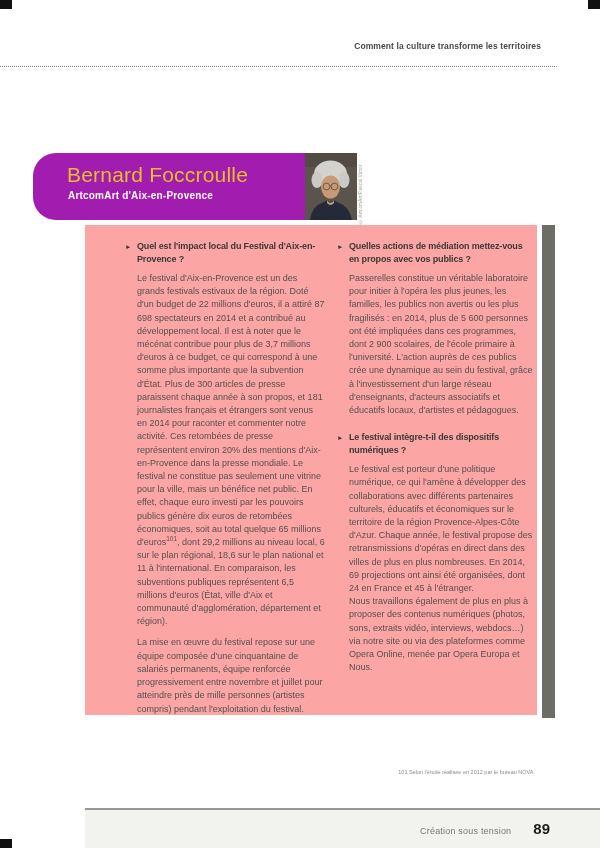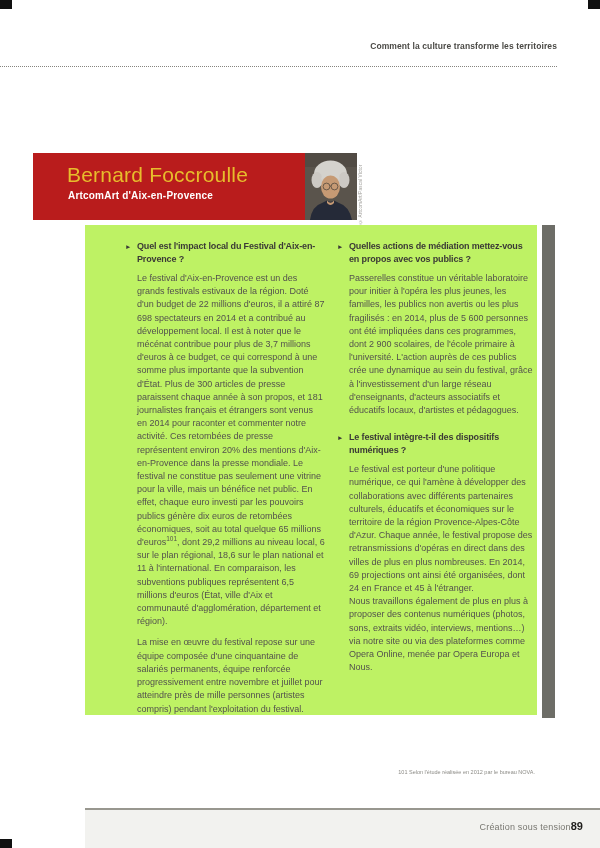--- a/index.html
+++ b/index.html
@@ -8,39 +8,39 @@
   .page{position:absolute;inset:0;width:600px;height:848px;background:#fff;overflow:hidden;}
 
   
   .crop{position:absolute;width:12px;height:9px;background:#101010;}
   .crop.tl{left:0;top:0;}
   .crop.tr{right:0;top:0;}
   .crop.bl{left:0;bottom:0;}
   .crop.br{right:0;bottom:0;}
 
   
-  .running-head{position:absolute;top:41px;right:43px;font-size:8.5px;font-weight:bold;
+  .running-head{position:absolute;top:41px;right:59px;font-size:8.5px;font-weight:bold;
                 color:#4b4a46;letter-spacing:.1px;}
   .dotted-rule{position:absolute;top:66px;left:0;width:557px;height:0;
                border-top:1px dotted #85847f;}
 
   
-  .title-band{position:absolute;left:33px;top:153px;width:324px;height:67px;background:#b91c1c;}
+  .title-band{position:absolute;left:33px;top:153px;width:324px;height:67px;background:#a21caf;border-radius:23px;}
   .name{position:absolute;left:34px;top:10px;font-size:21px;font-weight:400;color:#e7bd2c;
         letter-spacing:.2px;}
   .org{position:absolute;left:35px;top:37px;font-size:10px;font-weight:bold;color:#ffffff;
        letter-spacing:.2px;}
   .photo{position:absolute;right:0;top:0;width:52px;height:67px;overflow:hidden;}
   .photo svg{display:block;}
   .photo-credit{position:absolute;left:358px;top:150px;height:74px;
                 writing-mode:vertical-rl;transform:rotate(180deg);
                 font-size:4.6px;color:#9a9994;letter-spacing:.2px;white-space:nowrap;}
 
   
-  .panel{position:absolute;left:85px;top:225px;width:452px;height:490px;background:#bef264;
+  .panel{position:absolute;left:85px;top:225px;width:452px;height:490px;background:#fca5a5;
          box-sizing:border-box;padding-top:15px;}
   .side-bar{position:absolute;left:542px;top:225px;width:13px;height:493px;background:#6d6d67;}
 
   .col{position:absolute;top:15px;}
   .col-left{left:40px;width:200px;}
   .col-right{left:252px;width:196px;}
 
   .question{position:relative;padding-left:12px;font-size:9px;font-weight:bold;color:#3b3a36;
             line-height:13px;letter-spacing:-.15px;margin:0 0 6px 0;}
   .question .marker{position:absolute;left:0;top:0;font-size:6.5px;letter-spacing:0;}
@@ -49,23 +49,23 @@
   .block-gap{height:6px;}
   .it{}
   sup{font-size:6.5px;line-height:0;vertical-align:super;}
 
   
   .footnote{position:absolute;top:769px;right:65px;font-size:5.5px;color:#8c8b86;}
 
   
   .footer{position:absolute;left:85px;top:808px;right:0;height:40px;background:#f2f2ef;
           border-top:2px solid #98978f;box-sizing:border-box;}
-  .footer-inner{position:absolute;top:10px;right:17px;display:flex;align-items:baseline;}
+  .footer-inner{position:absolute;top:10px;right:50px;display:flex;align-items:baseline;gap:22px;}
   .footer-section{font-size:9px;color:#787771;letter-spacing:.2px;}
-  .footer-page{font-size:11px;font-weight:bold;color:#1e1d1b;}
+  .footer-page{font-size:15px;font-weight:bold;color:#1e1d1b;}
 </style>
 </head>
 <body>
 
 <div class="page">
 
   <div class="crop tl"></div>
   <div class="crop tr"></div>
   <div class="crop bl"></div>
   <div class="crop br"></div>
@@ -101,21 +101,21 @@
       <p class="answer"><span>Le festival d'Aix-en-Provence est un des grands festivals estivaux de la région. Doté d'un budget de 22 millions d'euros, il a attiré 87 698 spectateurs en 2014 et a contribué au développement local. Il est à noter que le mécénat contribue pour plus de 3,7 millions d'euros à ce budget, ce qui correspond à une somme plus importante que la subvention d'État. Plus de 300 articles de presse paraissent chaque année à son propos, et 181 journalistes français et étrangers sont venus en 2014 pour raconter et commenter notre activité. Ces retombées de presse représentent environ 20% des mentions d'Aix-en-Provence dans la presse mondiale. Le festival ne constitue pas seulement une vitrine pour la ville, mais un bénéfice net public. En effet, chaque euro investi par les pouvoirs publics génère dix euros de retombées économiques, soit au total quelque 65 millions d'euros</span><sup>101</sup><span>, dont 29,2 millions au niveau local, 6 sur le plan régional, 18,6 sur le plan national et 11 à l'international. En comparaison, les subventions publiques représentent 6,5 millions d'euros (État, ville d'Aix et communauté d'agglomération, département et région).</span></p>
       <p class="answer">La mise en œuvre du festival repose sur une équipe composée d'une cinquantaine de salariés permanents, équipe renforcée progressivement entre novembre et juillet pour atteindre près de mille personnes (artistes compris) pendant l'exploitation du festival.</p>
     </div>
 
     <div class="col col-right">
       <p class="question"><span class="marker">►</span><span>Quelles actions de médiation mettez-vous en propos avec vos publics ?</span></p>
       <p class="answer"><span class="it">Passerelles</span><span> constitue un véritable laboratoire pour initier à l'opéra les plus jeunes, les familles, les publics non avertis ou les plus fragilisés : en 2014, plus de 5 600 personnes ont été impliquées dans ces programmes, dont 2 900 scolaires, de l'école primaire à l'université. L'action auprès de ces publics crée une dynamique au sein du festival, grâce à l'investissement d'un large réseau d'enseignants, d'acteurs associatifs et éducatifs locaux, d'artistes et pédagogues.</span></p>
       <div class="block-gap"></div>
       <p class="question"><span class="marker">►</span><span>Le festival intègre-t-il des dispositifs numériques ?</span></p>
       <p class="answer">Le festival est porteur d'une politique numérique, ce qui l'amène à développer des collaborations avec différents partenaires culturels, éducatifs et économiques sur le territoire de la région Provence-Alpes-Côte d'Azur. Chaque année, le festival propose des retransmissions d'opéras en direct dans des villes de plus en plus nombreuses. En 2014, 69 projections ont ainsi été organisées, dont 24 en France et 45 à l'étranger.</p>
-      <p class="answer tight"><span>Nous travaillons également de plus en plus à proposer des contenus numériques (photos, sons, extraits vidéo, interviews, </span><span class="it">mentions</span><span>…) via notre site ou via des plateformes comme Opera Online, menée par Opera Europa et Nous.</span></p>
+      <p class="answer tight"><span>Nous travaillons également de plus en plus à proposer des contenus numériques (photos, sons, extraits vidéo, interviews, </span><span class="it">webdocs</span><span>…) via notre site ou via des plateformes comme Opera Online, menée par Opera Europa et Nous.</span></p>
     </div>
   </div>
 
   <div class="side-bar"></div>
 
   <div class="footnote">101 Selon l'étude réalisée en 2012 par le bureau NOVA.</div>
 
   <div class="footer">
     <div class="footer-inner">
       <span class="footer-section">Création sous tension</span>

